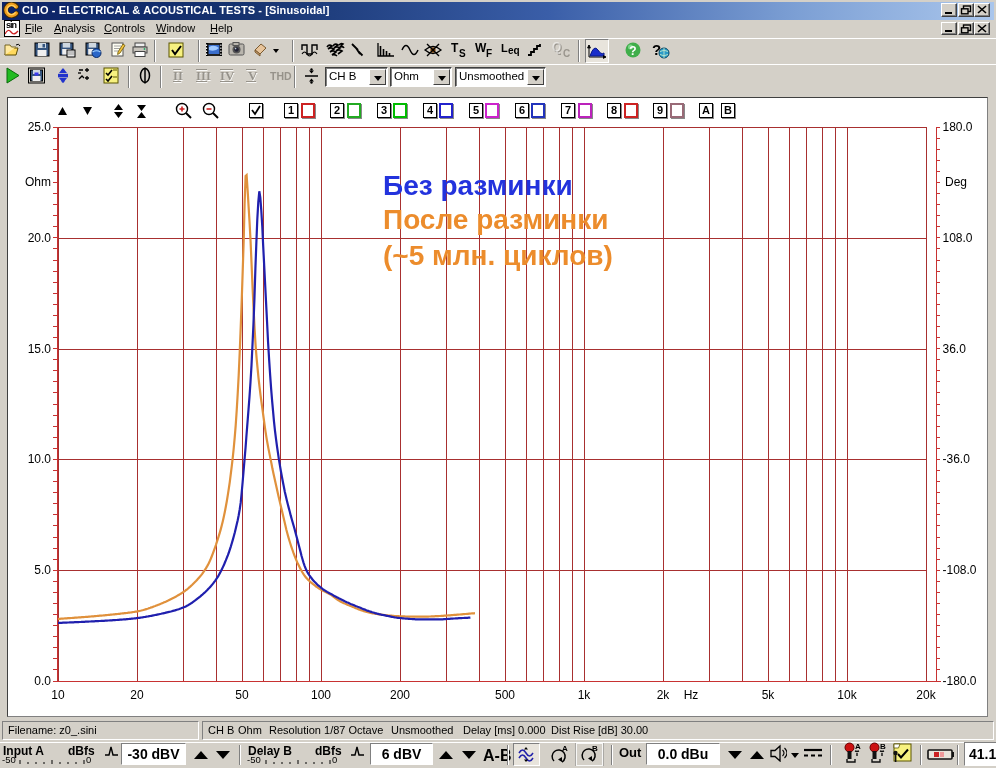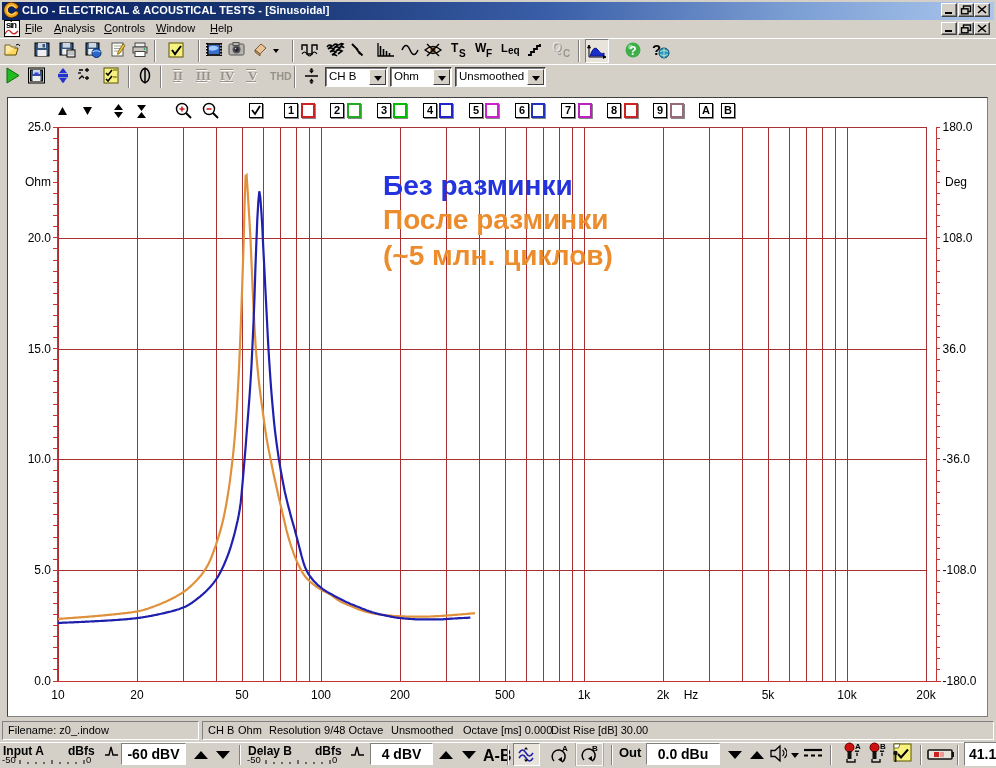--- a/index.html
+++ b/index.html
@@ -526,57 +526,57 @@
     </g>
 <g font-family="Liberation Sans, sans-serif" font-size="28" font-weight="bold">
       <text x="383" y="195" fill="#2333dd">Без разминки</text>
       <text x="383" y="229" fill="#ec8c2c">После разминки</text>
       <text x="383" y="265" fill="#ec8c2c">(~5 млн. циклов)</text>
     </g>
 </svg>
 
 <div class="abs statusbar"></div>
 <div class="abs spanel" style="left:2px;width:197px">
-    <span style="position:absolute;left:5px;top:2px">Filename: z0_.indow</span>
+    <span style="position:absolute;left:5px;top:2px">Filename: z0_.sini</span>
   </div>
 <div class="abs spanel" style="left:202px;width:792px">
 <span style="position:absolute;left:5px;top:2px">CH B</span>
 <span style="position:absolute;left:35px;top:2px">Ohm</span>
-<span style="position:absolute;left:66px;top:2px">Resolution 9/48 Octave</span>
+<span style="position:absolute;left:66px;top:2px">Resolution 1/87 Octave</span>
 <span style="position:absolute;left:188px;top:2px">Unsmoothed</span>
-<span style="position:absolute;left:260px;top:2px">Octave [ms] 0.000</span>
+<span style="position:absolute;left:260px;top:2px">Delay [ms] 0.000</span>
 <span style="position:absolute;left:348px;top:2px">Dist Rise [dB] 30.00</span>
 </div>
 
 <div class="abs bbar"></div>
 <div class="bt" style="left:3px;top:744px">Input A</div>
 <div class="bt" style="left:68px;top:744px">dBfs</div>
 <div class="bts" style="left:2px;top:754px">-50</div>
 <div class="bts" style="left:86px;top:754px">0</div>
 <svg class="abs" style="left:18px;top:759px" width="70" height="6">
     <path d="M2 1 v4 M10 3 v2 M18 3 v2 M26 3 v2 M34 1 v4 M42 3 v2 M50 3 v2 M58 3 v2 M66 1 v4" stroke="#000" stroke-width="1"></path>
   </svg>
 <svg class="abs" style="left:104px;top:744px" width="16" height="14">
     <path d="M1 11 h4 l2 -8 l2 8 h5" fill="none" stroke="#000" stroke-width="1.4"></path>
   </svg>
-<div class="wbox" style="left:121px;top:743px;width:65px;height:22px;line-height:20px">-60 dBV</div>
+<div class="wbox" style="left:121px;top:743px;width:65px;height:22px;line-height:20px">-30 dBV</div>
 <div class="tri-u" style="left:194px;top:751px"></div>
 <div class="tri-d" style="left:216px;top:751px"></div>
 <div class="bsep" style="left:239px"></div>
 <div class="bt" style="left:248px;top:744px">Delay B</div>
 <div class="bt" style="left:315px;top:744px">dBfs</div>
 <div class="bts" style="left:247px;top:754px">-50</div>
 <div class="bts" style="left:332px;top:754px">0</div>
 <svg class="abs" style="left:264px;top:759px" width="70" height="6">
     <path d="M2 1 v4 M10 3 v2 M18 3 v2 M26 3 v2 M34 1 v4 M42 3 v2 M50 3 v2 M58 3 v2 M66 1 v4" stroke="#000" stroke-width="1"></path>
   </svg>
 <svg class="abs" style="left:350px;top:744px" width="16" height="14">
     <path d="M1 11 h4 l2 -8 l2 8 h5" fill="none" stroke="#000" stroke-width="1.4"></path>
   </svg>
-<div class="wbox" style="left:370px;top:743px;width:63px;height:22px;line-height:20px">4 dBV</div>
+<div class="wbox" style="left:370px;top:743px;width:63px;height:22px;line-height:20px">6 dBV</div>
 <div class="tri-u" style="left:439px;top:751px"></div>
 <div class="tri-d" style="left:462px;top:751px"></div>
 <div class="bt" style="left:483px;top:747px;font-size:16px;font-weight:bold">A-B</div>
 <div class="bsep" style="left:507px"></div>
 <div class="abs" style="left:513px;top:743px;width:27px;height:23px;background:#e8e4dc;border:1px solid;border-color:#808080 #fff #fff #808080">
 <svg width="23" height="19" style="position:absolute;left:1px;top:1px">
       <path d="M4 8 q3.5 -6 7 0 t7 0" stroke="#2222aa" stroke-width="1.5" fill="none"></path>
       <path d="M4 13 q3.5 -6 7 0 t7 0" stroke="#2222aa" stroke-width="1.5" fill="none"></path>
       <path d="M11 2 l-2 2.5 h4 Z M11 17 l-2 -2.5 h4 Z" fill="#000"></path>
     </svg>

